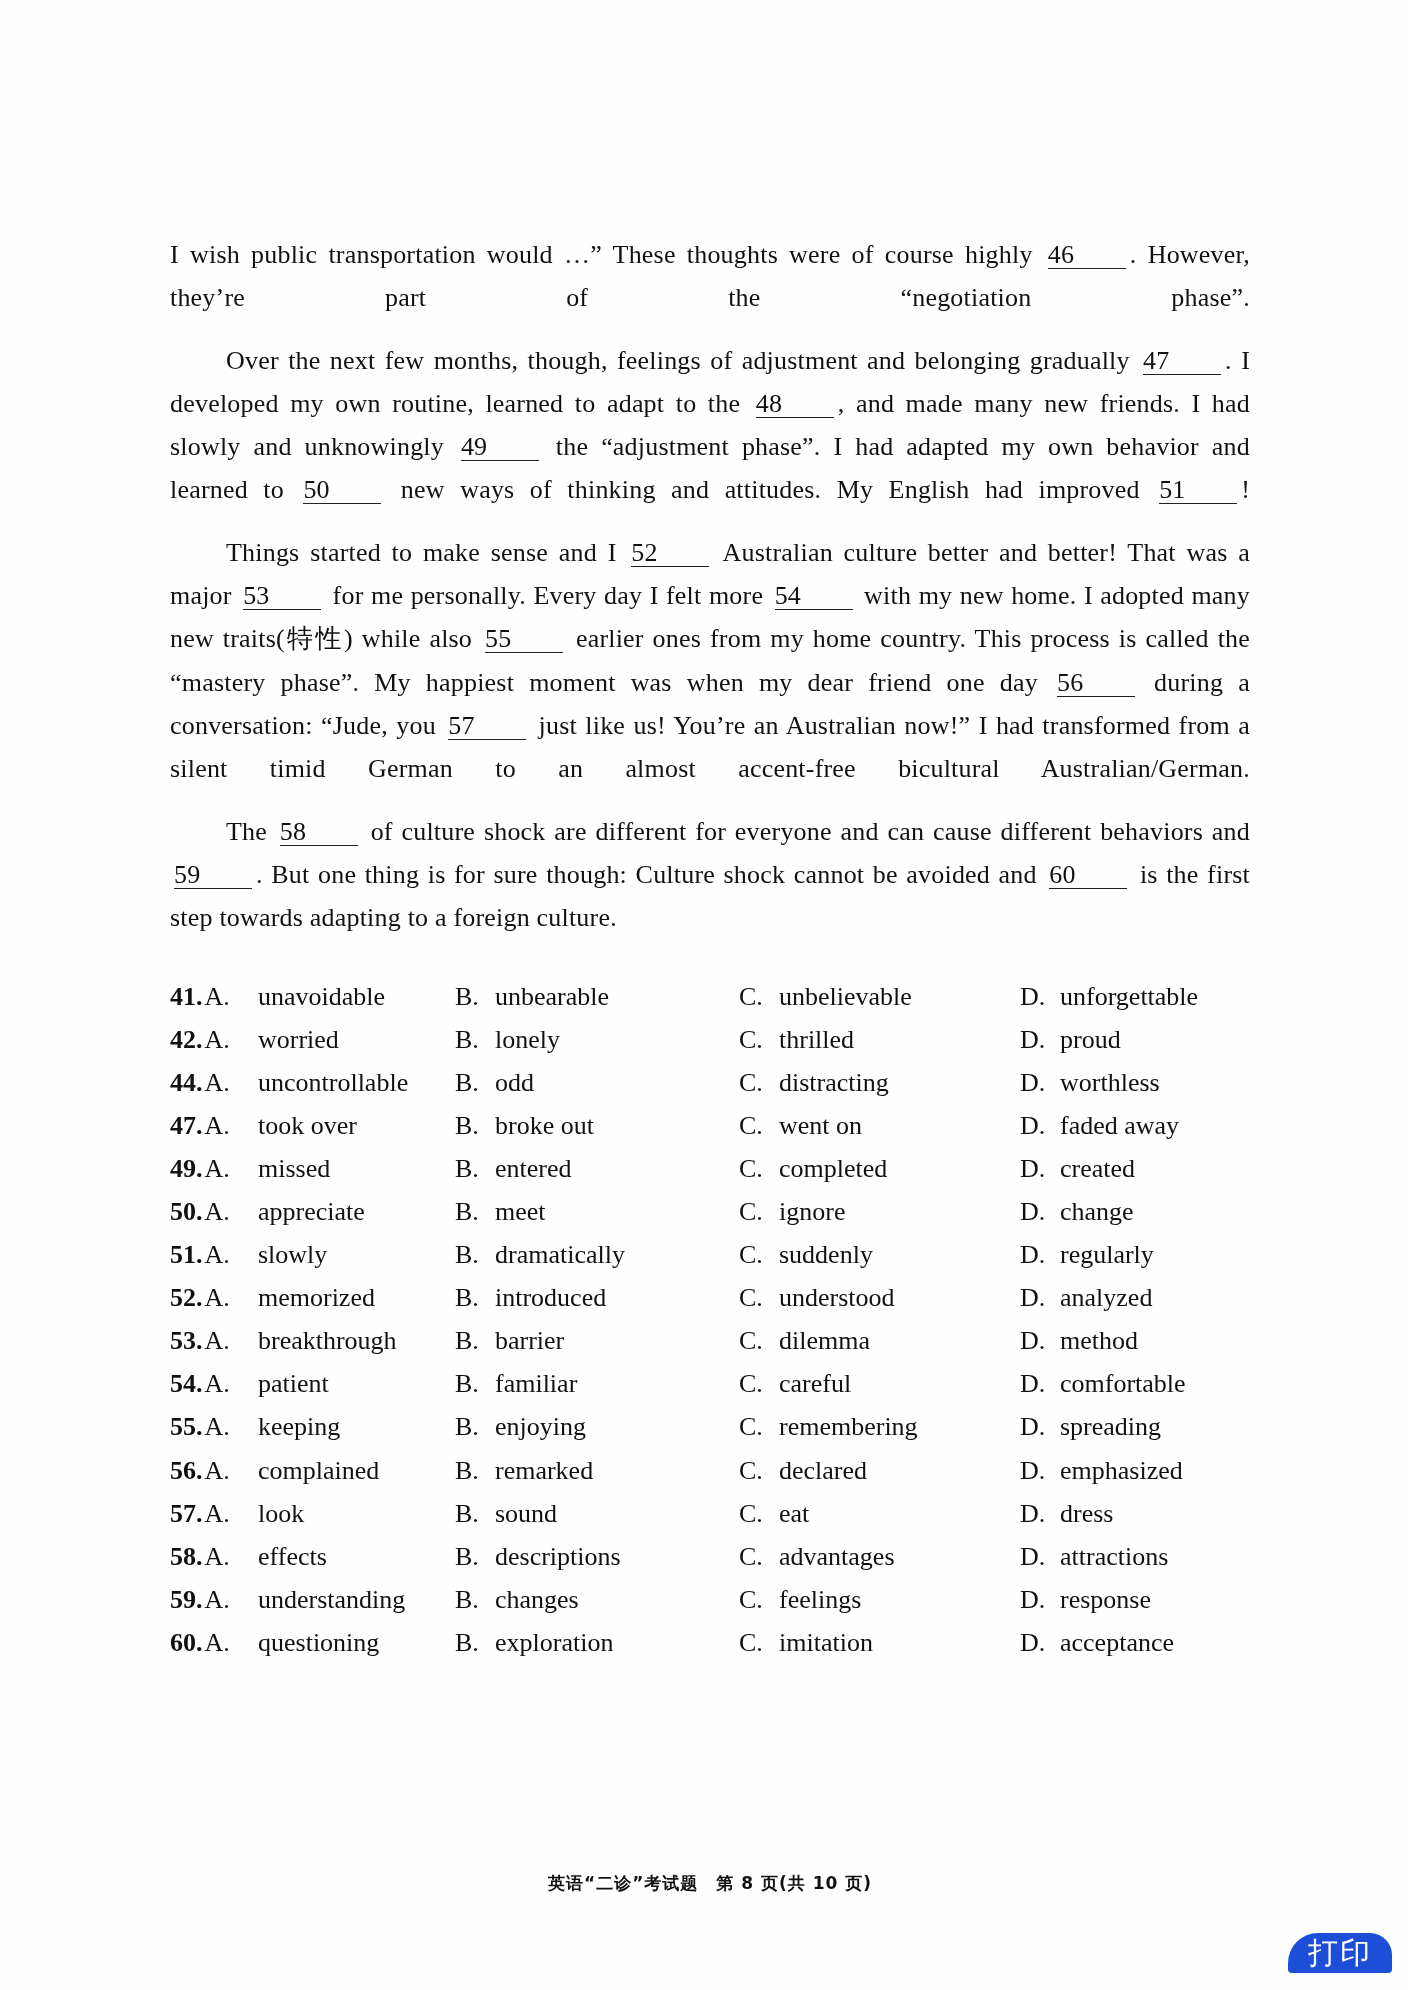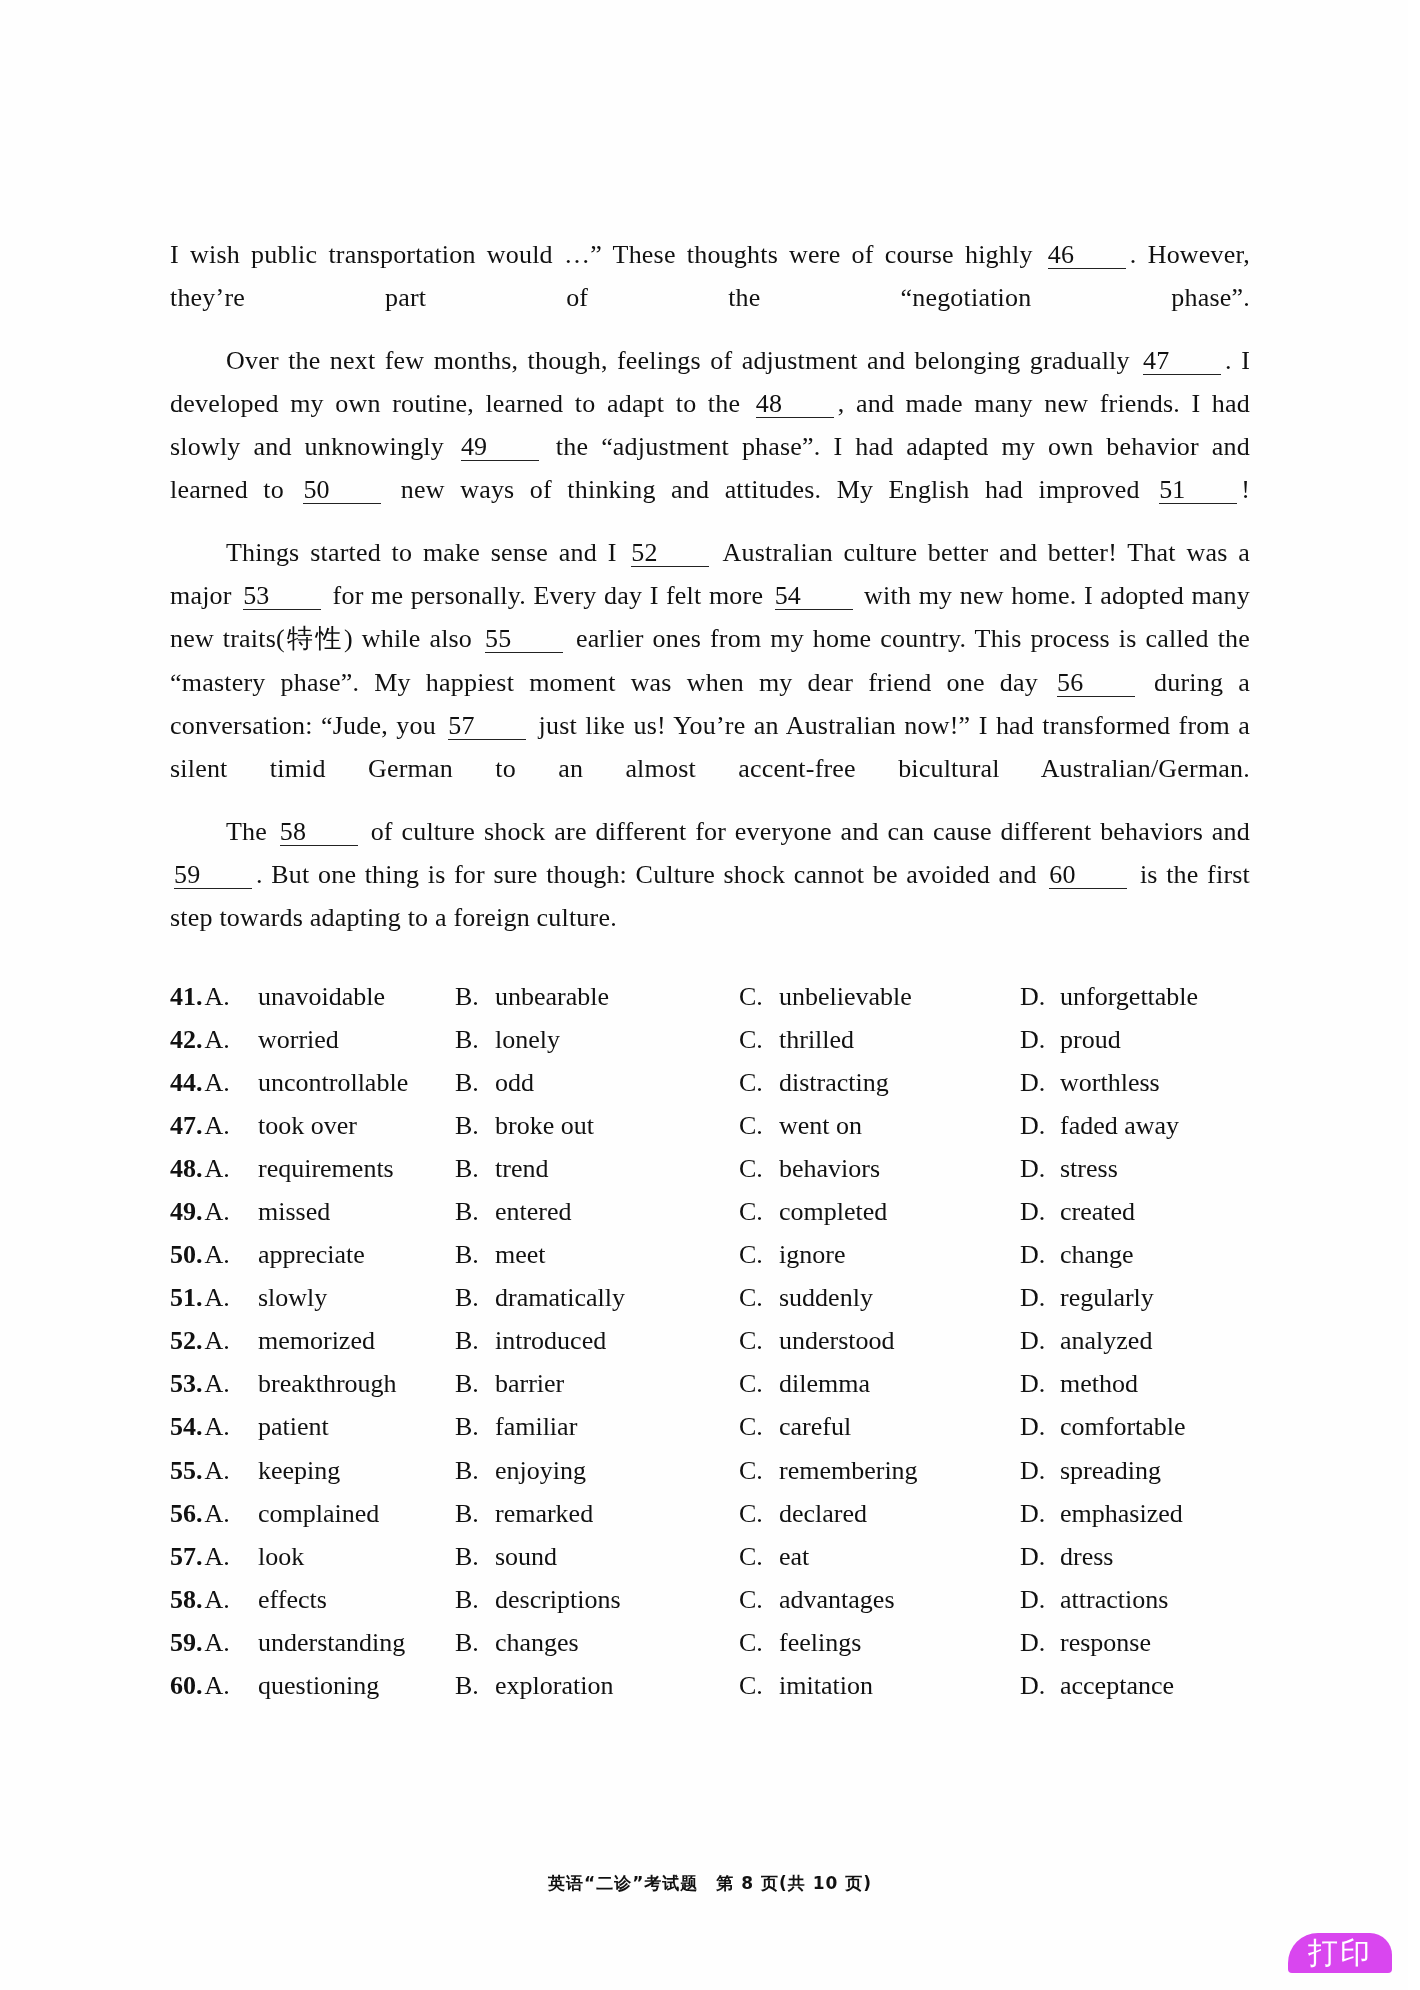--- a/index.html
+++ b/index.html
@@ -146,27 +146,20 @@
         <span class="opt"><span class="letter">D.</span><span>worthless</span></span>
       </div>
       <div class="opt-row">
         <span class="qnum"><span>47.</span><span class="letter">A.</span></span>
         <span class="opt"><span>took over</span></span>
         <span class="opt"><span class="letter">B.</span><span>broke out</span></span>
         <span class="opt"><span class="letter">C.</span><span>went on</span></span>
         <span class="opt"><span class="letter">D.</span><span>faded away</span></span>
       </div>
       <div class="opt-row">
-        <span class="qnum"><span>48.</span><span class="letter">A.</span></span>
-        <span class="opt"><span>requirements</span></span>
-        <span class="opt"><span class="letter">B.</span><span>trend</span></span>
-        <span class="opt"><span class="letter">C.</span><span>behaviors</span></span>
-        <span class="opt"><span class="letter">D.</span><span>stress</span></span>
-      </div>
-      <div class="opt-row">
         <span class="qnum"><span>49.</span><span class="letter">A.</span></span>
         <span class="opt"><span>missed</span></span>
         <span class="opt"><span class="letter">B.</span><span>entered</span></span>
         <span class="opt"><span class="letter">C.</span><span>completed</span></span>
         <span class="opt"><span class="letter">D.</span><span>created</span></span>
       </div>
       <div class="opt-row">
         <span class="qnum"><span>50.</span><span class="letter">A.</span></span>
         <span class="opt"><span>appreciate</span></span>
         <span class="opt"><span class="letter">B.</span><span>meet</span></span>
@@ -240,14 +233,14 @@
         <span class="qnum"><span>60.</span><span class="letter">A.</span></span>
         <span class="opt"><span>questioning</span></span>
         <span class="opt"><span class="letter">B.</span><span>exploration</span></span>
         <span class="opt"><span class="letter">C.</span><span>imitation</span></span>
         <span class="opt"><span class="letter">D.</span><span>acceptance</span></span>
       </div>
     </div>
 
   <div class="footer">英语“二诊”考试题　第 8 页(共 10 页)</div>
 
-  <div class="stamp" style="background: #d946ef;">打印</div>
+  <div class="stamp" style="background: #1d4ed8;">打印</div>
 </div>
 
 </body></html>

